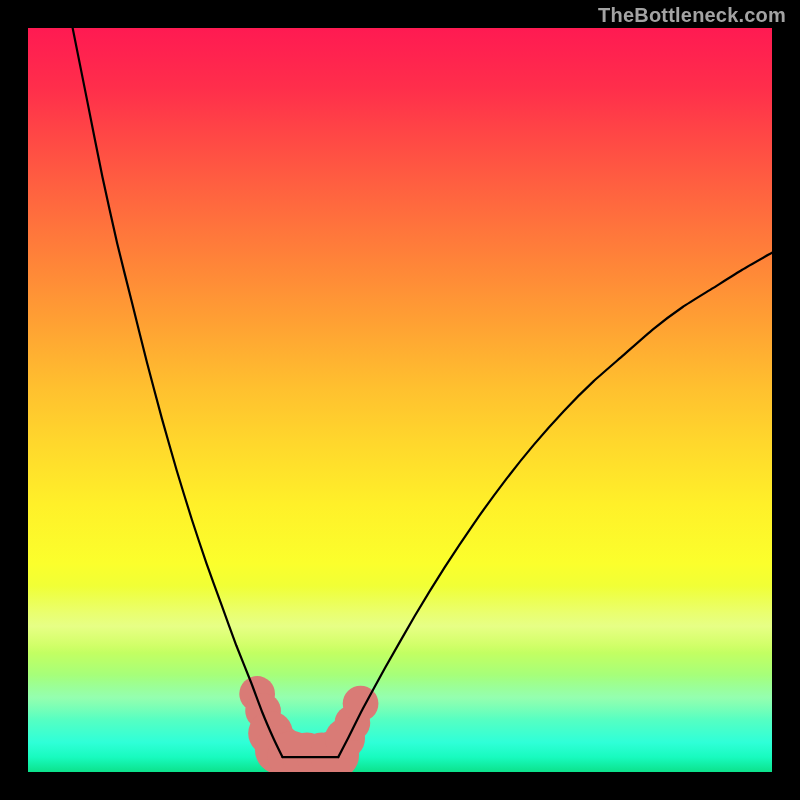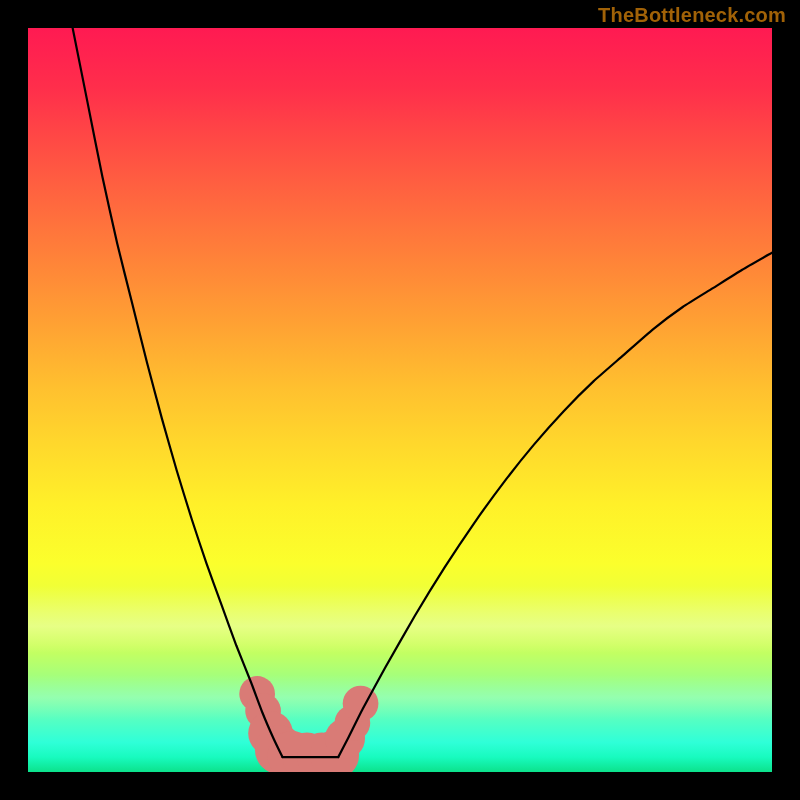--- a/index.html
+++ b/index.html
@@ -61,21 +61,21 @@
     height: 6%;
     background: linear-gradient(to bottom, rgba(255,255,240,0) 0%, rgba(255,255,245,0.18) 50%, rgba(255,255,240,0) 100%);
   }
   .watermark {
     position: absolute;
     top: 4px;
     right: 14px;
     font-family: Arial, Helvetica, sans-serif;
     font-size: 20px;
     font-weight: 600;
-    color: #a16207;
+    color: #a3a3a3;
     letter-spacing: 0.2px;
     user-select: none;
   }
   svg.curve {
     position: absolute;
     top: 0;
     left: 0;
     width: 744px;
     height: 744px;
   }

